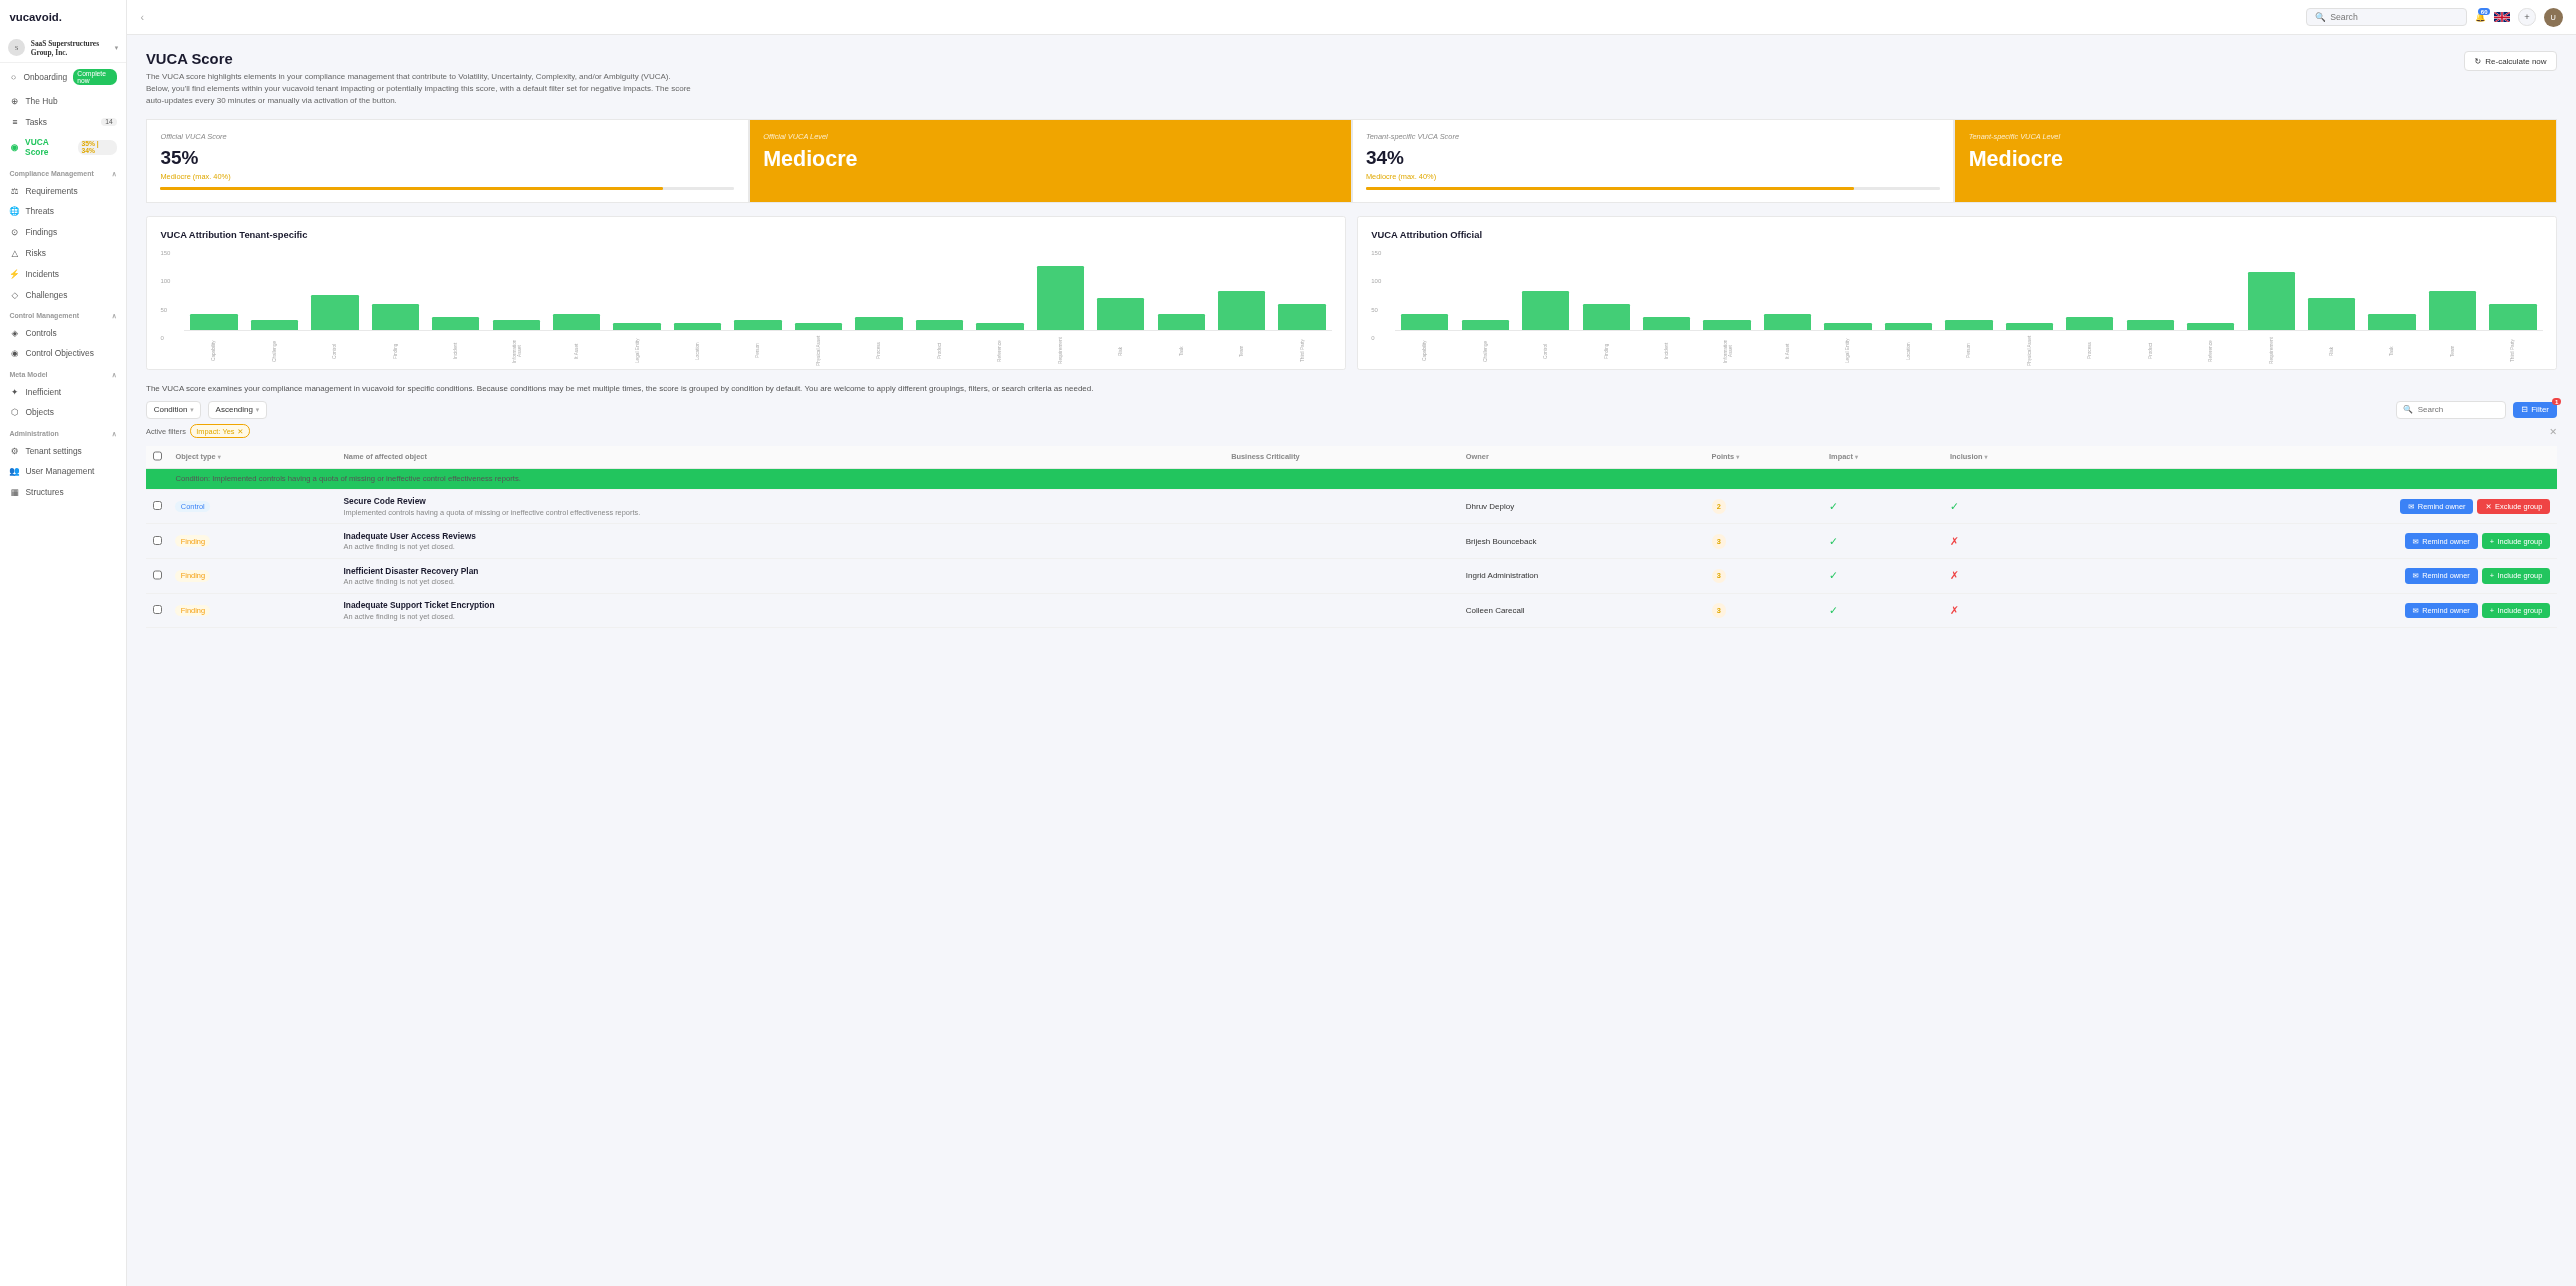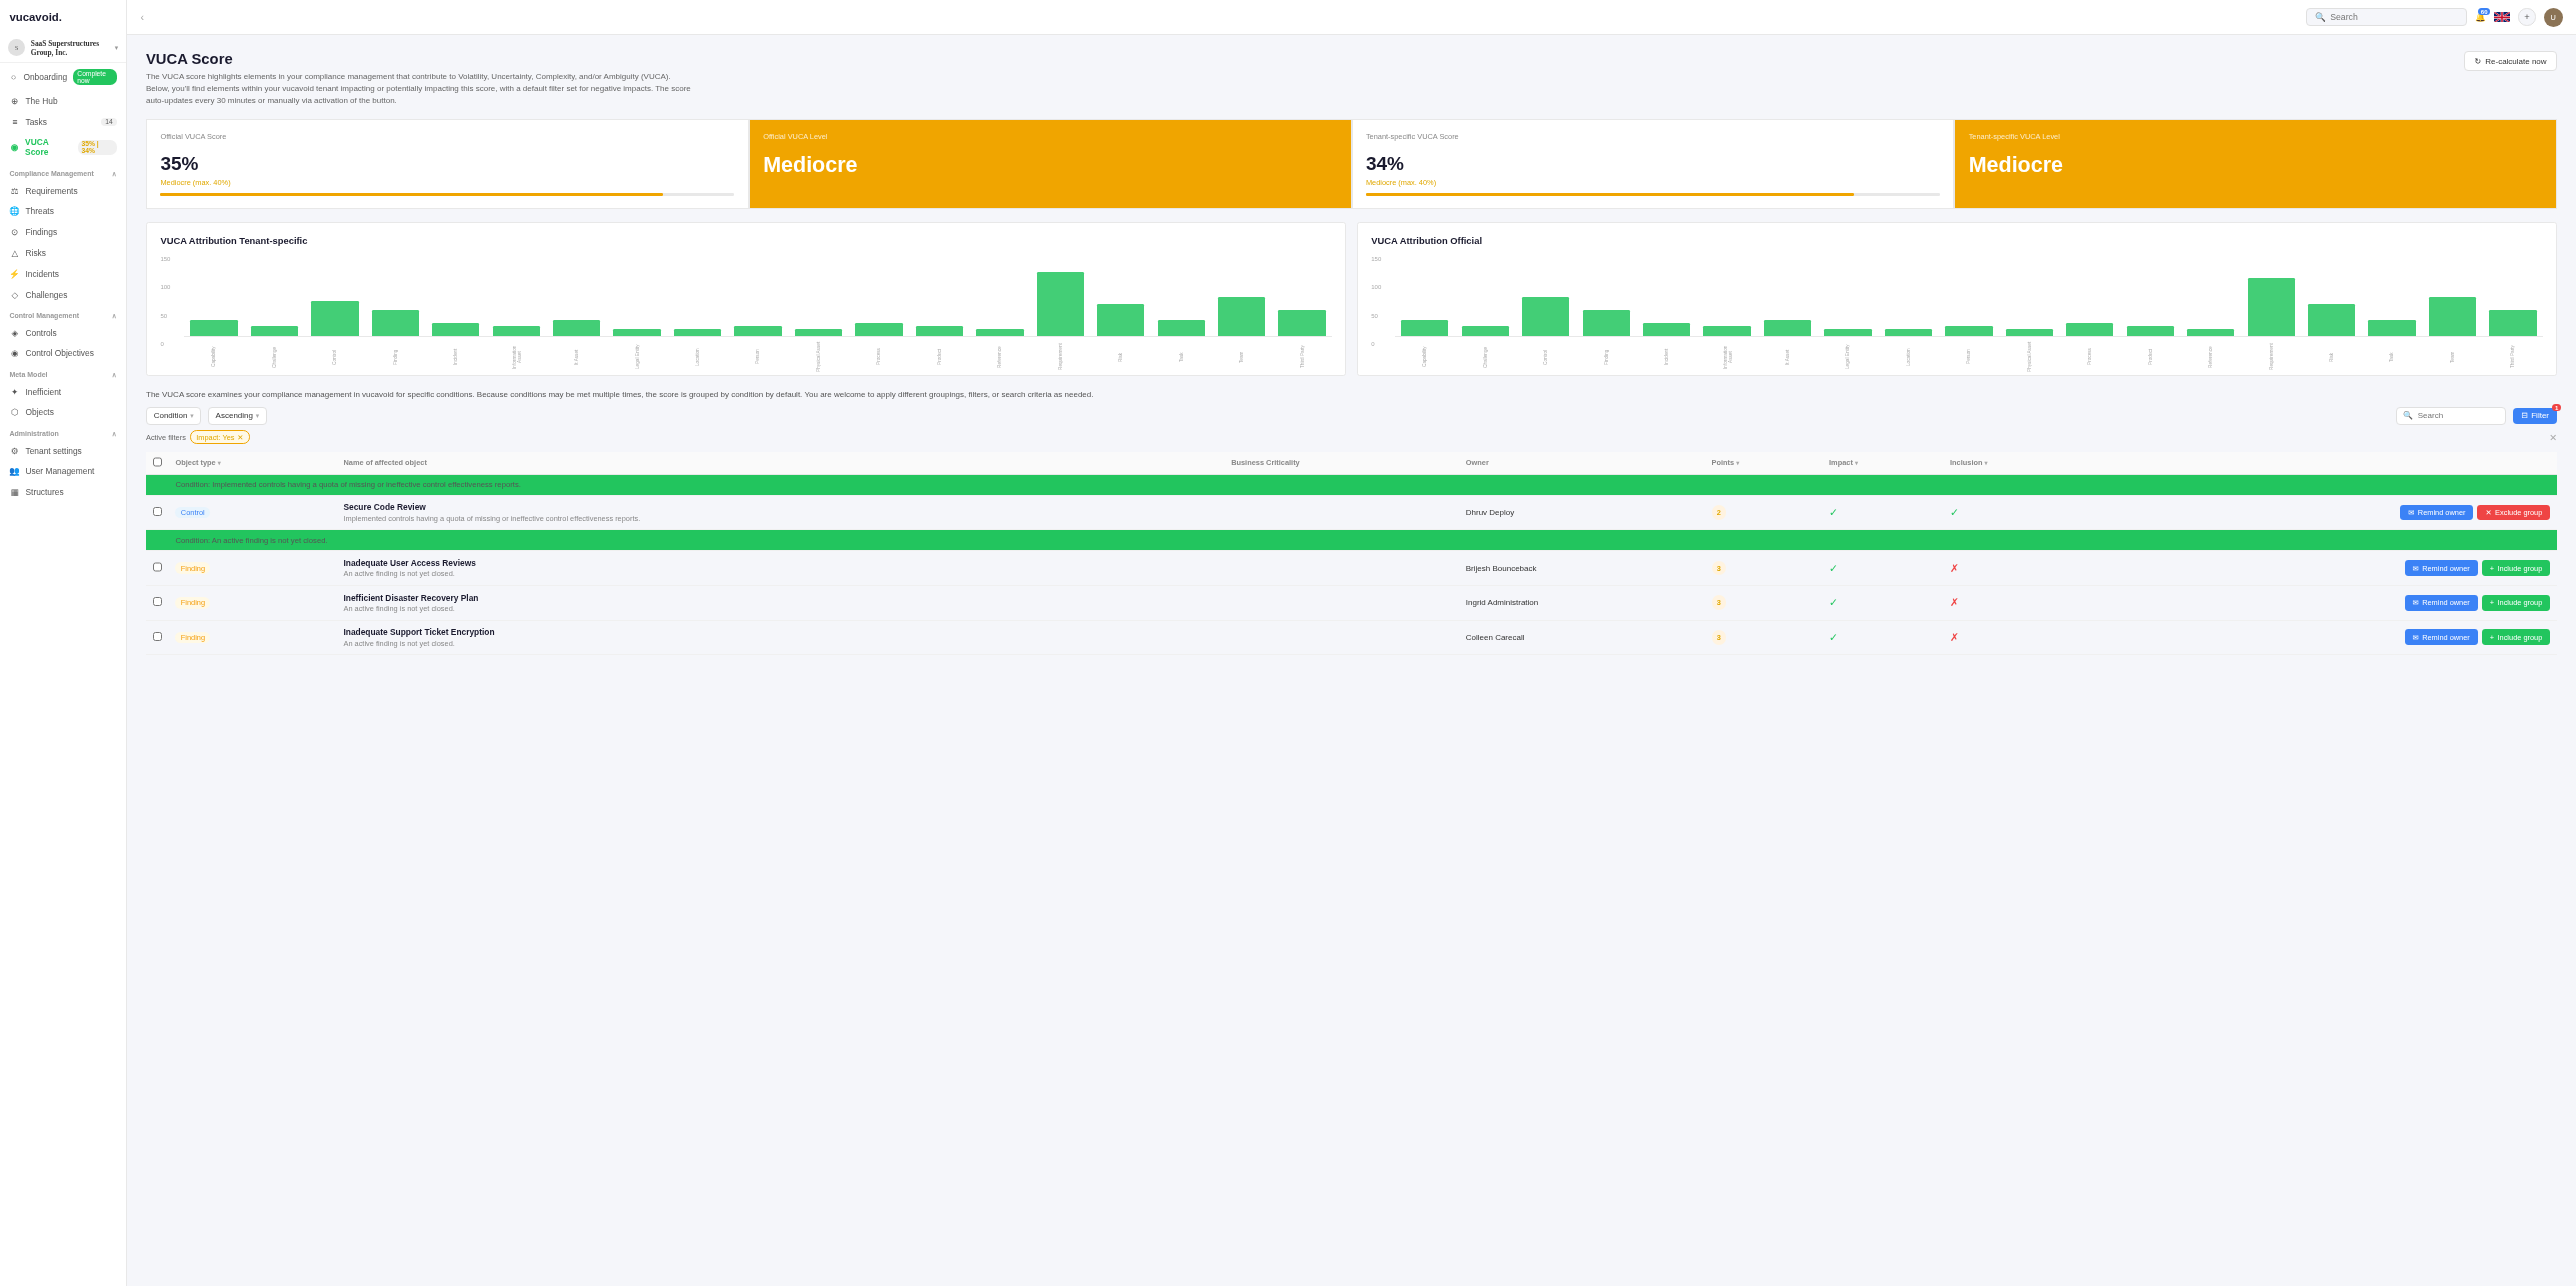--- a/index.html
+++ b/index.html
@@ -47,21 +47,21 @@
 
     .page-header { display: flex; align-items: flex-start; justify-content: space-between; margin-bottom: 12px; }
     .page-header-left h1 { font-size: 14.8px; font-weight: 700; color: #1a1a2e; margin-bottom: 4px; }
     .page-header-left p { font-size: 8px; color: #666; max-width: 550px; line-height: 1.5; }
     .recalc-btn { display: flex; align-items: center; gap: 4px; border: 0.7px solid #e0e0e0; background: #fff; padding: 4.7px 9.4px; border-radius: 4px; cursor: pointer; font-size: 8px; color: #333; white-space: nowrap; }
 
     
     .score-cards { display: grid; grid-template-columns: 1fr 1fr 1fr 1fr; gap: 0; margin-bottom: 13.4px; }
     .score-card { background: #fff; border: 0.7px solid #e8e8e8; padding: 12px 13.4px; }
     .score-card.highlight { background: #f0a500; color: #fff; }
-    .score-card-label { font-size: 7.4px; color: #888; margin-bottom: 12px; }
+    .score-card-label { font-size: 7.4px; color: #888; margin-bottom: 6px; font-style: italic; }
     .score-card.highlight .score-card-label { color: rgba(255,255,255,0.8); }
     .score-card-value { font-size: 19px; font-weight: 700; color: #1a1a2e; margin-bottom: 2.7px; }
     .score-card.highlight .score-card-value { color: #fff; font-size: 21.5px; }
     .score-card-sub { font-size: 7.4px; color: #e0a800; }
     .score-progress { height: 2.7px; background: #e8e8e8; border-radius: 1.3px; margin-top: 6.7px; }
     .score-progress-bar { height: 100%; background: #f0a500; border-radius: 1.3px; }
 
     
     .charts-row { display: grid; grid-template-columns: 1fr 1fr; gap: 10.7px; margin-bottom: 13.4px; }
     .chart-card { background: #fff; border: 0.7px solid #e8e8e8; border-radius: 2.7px; padding: 12px 13.4px; }
@@ -553,24 +553,20 @@
       <td><span class="points-badge">2</span></td>
       <td><span class="check-icon">✓</span></td>
       <td><span class="check-icon">✓</span></td>
       <td>
               <div class="table-actions">
                 <button class="action-btn remind"><span>✉</span> Remind owner</button>
                 <button class="action-btn exclude"><span>✕</span> Exclude group</button>
               </div>
             </td>
     </tr>
-          <tr class="condition-row">
-            <td></td>
-            <td colspan="8" style="font-size:7.7px; color:#555; font-weight:500;">Condition: An active finding is not yet closed.</td>
-          </tr>
           <tr>
       <td><input type="checkbox" class="checkbox" style=""></td>
       <td><span class="object-type-tag finding">Finding</span></td>
       <td>
         <div class="object-name">Inadequate User Access Reviews</div>
         <div class="object-desc">An active finding is not yet closed.</div>
       </td>
       <td></td>
       <td>Brijesh Bounceback</td>
       <td><span class="points-badge">3</span></td>

